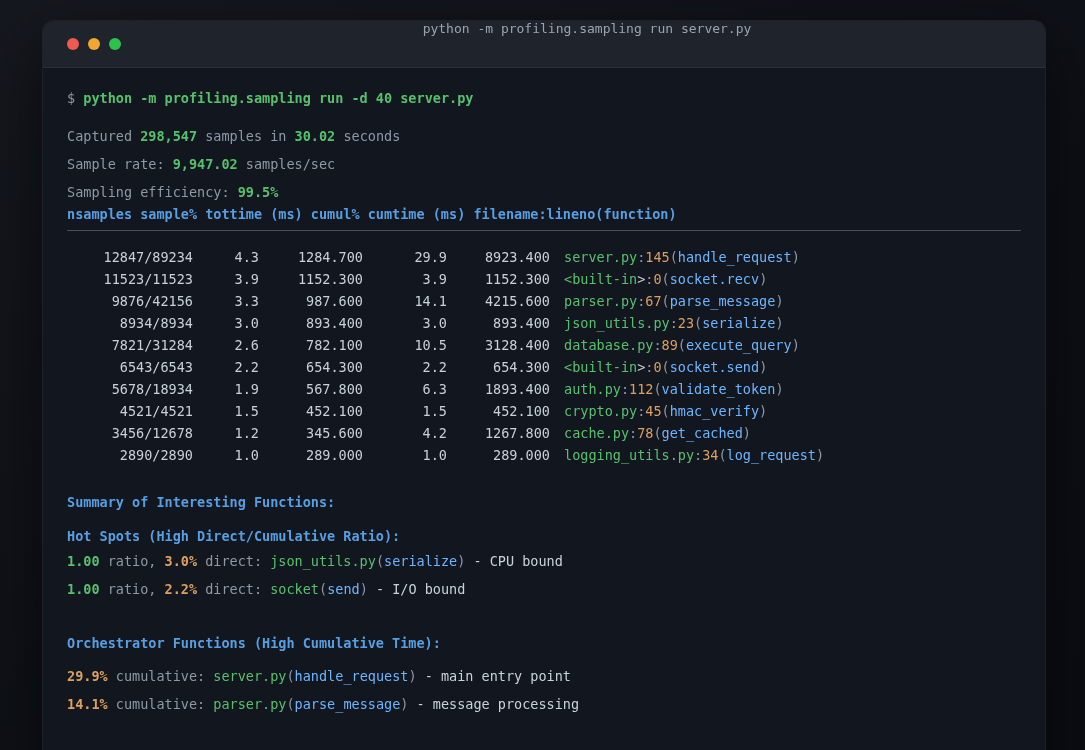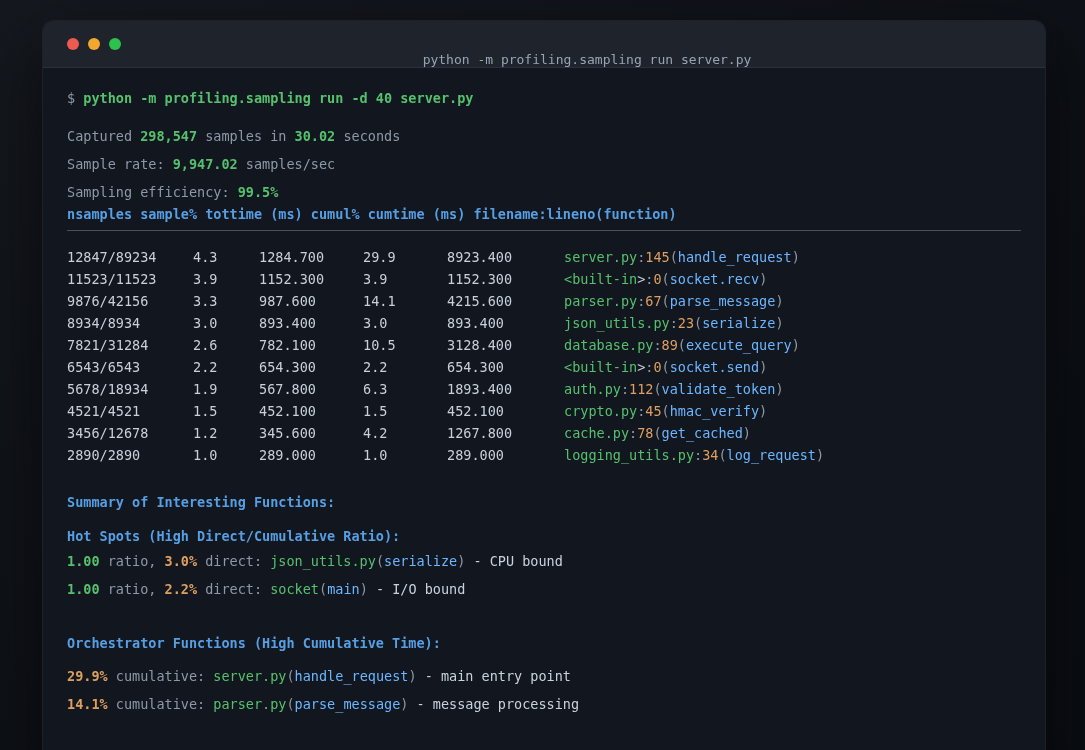--- a/index.html
+++ b/index.html
@@ -9,21 +9,21 @@
     font-family:"DejaVu Sans Mono","Liberation Mono",monospace;
   }
   .window{
     position:absolute;left:42px;top:20px;width:1002px;height:800px;
     background:#12161f;border-radius:12px;overflow:hidden;
     border:1px solid rgba(255,255,255,.05);
     box-shadow:0 24px 70px rgba(0,0,0,.55);
   }
   .titlebar{
     height:46px;background:#1e232c;border-bottom:1px solid #2b313c;
-    display:flex;align-items:flex-end;position:relative;padding-left:28px;
+    display:flex;align-items:flex-start;position:relative;padding-left:28px;
   }
   .dots{position:absolute;left:24px;top:0;height:100%;display:flex;align-items:center;gap:9px}
   .dot{width:12px;height:12px;border-radius:50%}
   .title{flex:1;text-align:center;margin-left:58px;font-size:13px;color:#9aa4b1}
   .content{padding:0 24px;font-size:13.5px}
   .line{line-height:22px;white-space:pre}
   .t-muted{color:#8f99a6}
   .t-green{color:#56c16d}
   .t-greenb{color:#56c16d;font-weight:bold}
   .t-orange{color:#dda05f}
@@ -34,21 +34,21 @@
   .header-blue{color:#579fe3;font-weight:bold}
   .cmd{margin-top:19px}
   .captured{margin-top:16px}
   .rate{margin-top:6px}
   .eff{margin-top:6px}
   .pstats{margin-top:20px}
   .colhdr{margin-top:0}
   .divider{height:1px;background:#49505c;margin-top:5px}
   #stats-rows{margin-top:15px}
   .trow{display:flex;line-height:22px;white-space:pre}
-  .c{display:inline-block;text-align:left}
+  .c{display:inline-block;text-align:right}
   .c1{width:126px}.c2{width:66px}.c3{width:104px}.c4{width:84px}.c5{width:103px}
   .loc{margin-left:14px}
   .summary-h{margin-top:25px}
   .hotspots-h{margin-top:12px}
   #hot-spots .hs{margin-top:6px}
   #hot-spots .hs:first-child{margin-top:3px}
   .orch-h{margin-top:32px}
   #orchestrators .orch{margin-top:6px}
   #orchestrators .orch:first-child{margin-top:11px}
 </style>
@@ -84,21 +84,21 @@
         <div class="trow"><span class="c c1 t-num">5678/18934</span><span class="c c2 t-num">1.9</span><span class="c c3 t-num">567.800</span><span class="c c4 t-num">6.3</span><span class="c c5 t-num">1893.400</span><span class="loc"><span class="t-green">auth.py</span><span class="t-muted">:</span><span class="t-orange">112</span><span class="t-muted">(</span><span class="t-blue">validate_token</span><span class="t-muted">)</span></span></div>
         <div class="trow"><span class="c c1 t-num">4521/4521</span><span class="c c2 t-num">1.5</span><span class="c c3 t-num">452.100</span><span class="c c4 t-num">1.5</span><span class="c c5 t-num">452.100</span><span class="loc"><span class="t-green">crypto.py</span><span class="t-muted">:</span><span class="t-orange">45</span><span class="t-muted">(</span><span class="t-blue">hmac_verify</span><span class="t-muted">)</span></span></div>
         <div class="trow"><span class="c c1 t-num">3456/12678</span><span class="c c2 t-num">1.2</span><span class="c c3 t-num">345.600</span><span class="c c4 t-num">4.2</span><span class="c c5 t-num">1267.800</span><span class="loc"><span class="t-green">cache.py</span><span class="t-muted">:</span><span class="t-orange">78</span><span class="t-muted">(</span><span class="t-blue">get_cached</span><span class="t-muted">)</span></span></div>
         <div class="trow"><span class="c c1 t-num">2890/2890</span><span class="c c2 t-num">1.0</span><span class="c c3 t-num">289.000</span><span class="c c4 t-num">1.0</span><span class="c c5 t-num">289.000</span><span class="loc"><span class="t-green">logging_utils.py</span><span class="t-muted">:</span><span class="t-orange">34</span><span class="t-muted">(</span><span class="t-blue">log_request</span><span class="t-muted">)</span></span></div>
       </div>
 
     <div class="line summary-h header-blue">Summary of Interesting Functions:</div>
     <div class="line hotspots-h header-blue">Hot Spots (High Direct/Cumulative Ratio):</div>
     <div id="hot-spots">
         <div class="line hs"><span class="t-greenb">1.00</span><span class="t-muted"> ratio, </span><span class="t-orangeb">3.0%</span><span class="t-muted"> direct: </span><span class="t-green">json_utils.py</span><span class="t-muted">(</span><span class="t-blue">serialize</span><span class="t-muted">)</span><span class="t-bright"> - CPU bound</span></div>
-        <div class="line hs"><span class="t-greenb">1.00</span><span class="t-muted"> ratio, </span><span class="t-orangeb">2.2%</span><span class="t-muted"> direct: </span><span class="t-green">socket</span><span class="t-muted">(</span><span class="t-blue">main</span><span class="t-muted">)</span><span class="t-bright"> - I/O bound</span></div>
+        <div class="line hs"><span class="t-greenb">1.00</span><span class="t-muted"> ratio, </span><span class="t-orangeb">2.2%</span><span class="t-muted"> direct: </span><span class="t-green">socket</span><span class="t-muted">(</span><span class="t-blue">send</span><span class="t-muted">)</span><span class="t-bright"> - I/O bound</span></div>
       </div>
 
     <div class="line orch-h header-blue">Orchestrator Functions (High Cumulative Time):</div>
     <div id="orchestrators">
         <div class="line orch"><span class="t-orangeb">29.9%</span><span class="t-muted"> cumulative: </span><span class="t-green">server.py</span><span class="t-muted">(</span><span class="t-blue">handle_request</span><span class="t-muted">)</span><span class="t-bright"> - main entry point</span></div>
         <div class="line orch"><span class="t-orangeb">14.1%</span><span class="t-muted"> cumulative: </span><span class="t-green">parser.py</span><span class="t-muted">(</span><span class="t-blue">parse_message</span><span class="t-muted">)</span><span class="t-bright"> - message processing</span></div>
       </div>
   </div>
 </div>
 

